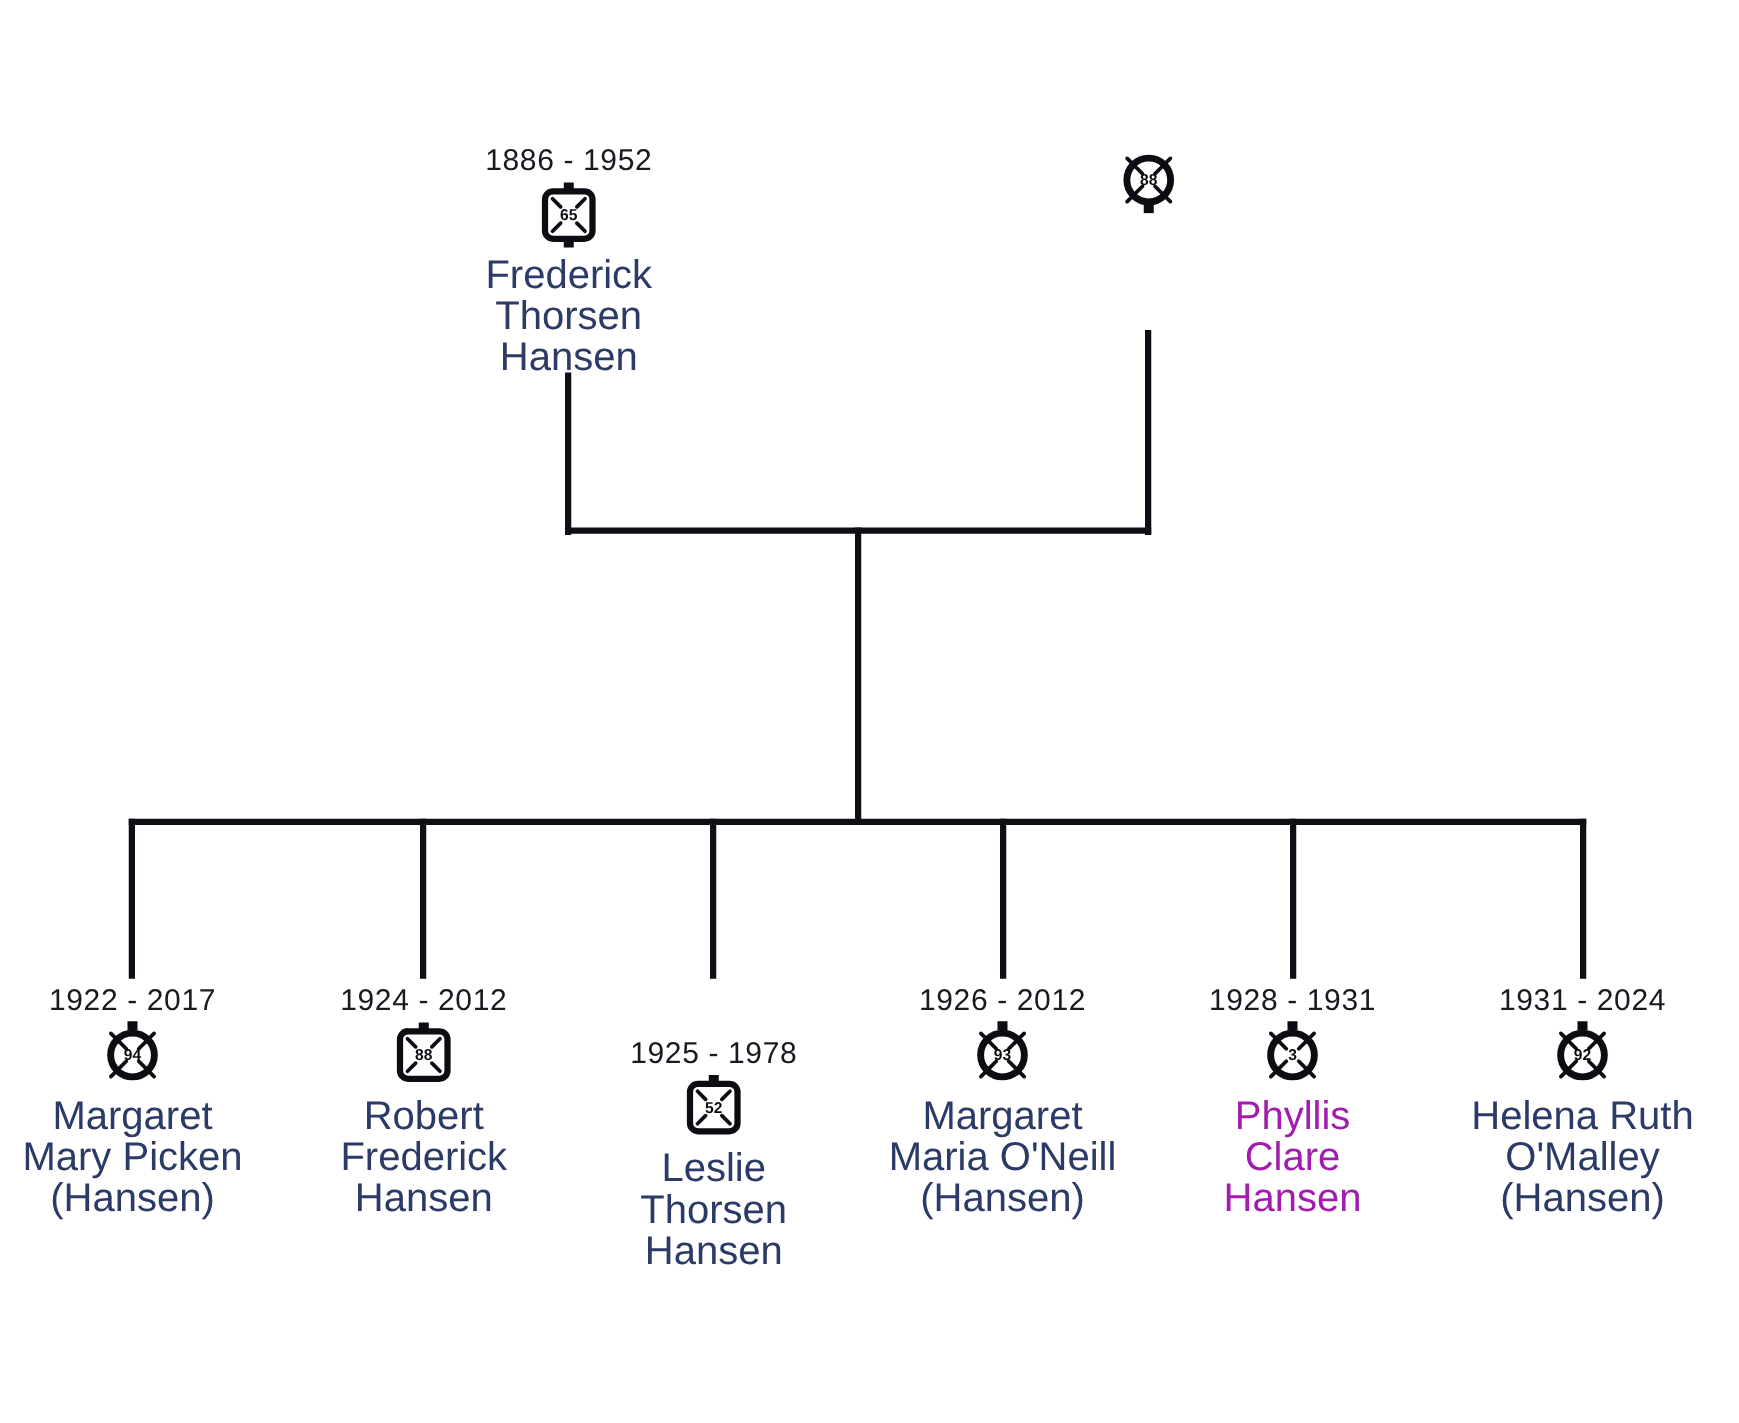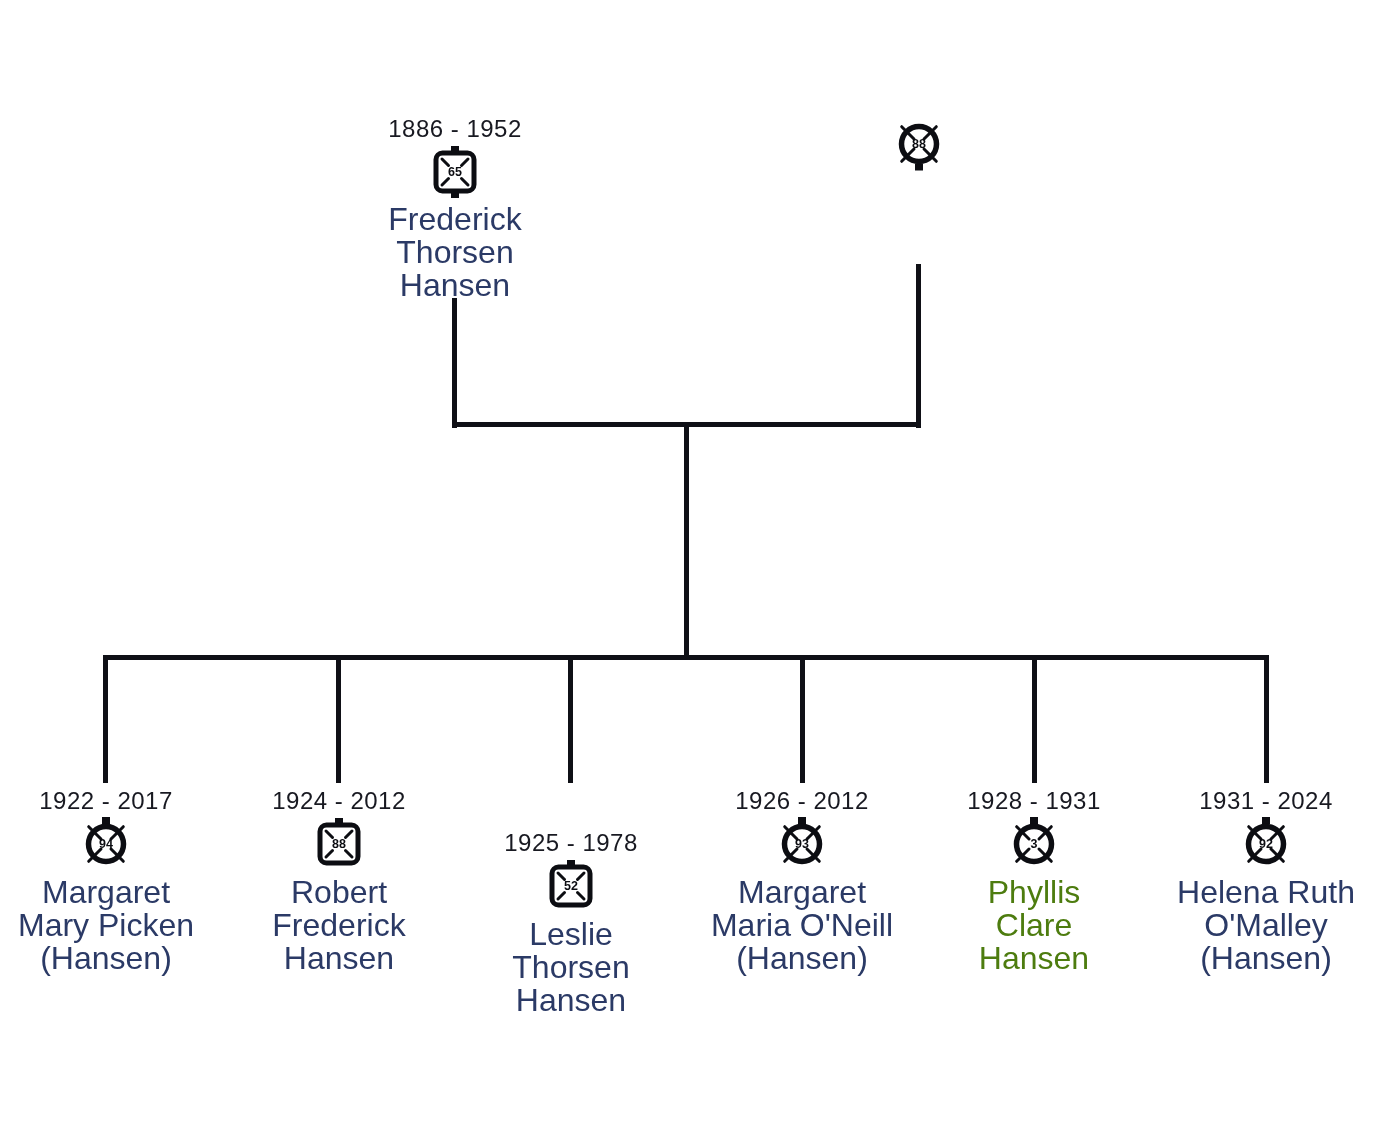--- a/index.html
+++ b/index.html
@@ -11,21 +11,21 @@
   .person { position:absolute; width:260px; text-align:center; }
   .years {
     font-size:24px; line-height:28px; color:#181921; letter-spacing:0.5px;
   }
   .icon-wrap { display:block; height:56px; margin-top:1px;text-align:right; }
   .icon-wrap svg { display:block; margin:0 auto; }
   .pname {
     font-size:32px; line-height:33px; margin-top:3px; white-space:pre-line;
   }
   .pname.link { color:#2b3a66; cursor:pointer; }
-  .pname.plain { color:#4d7c0f; }
+  .pname.plain { color:#a21caf; }
   .child .pname { margin-top:4px; }
   .age-num {
     font-family:"Liberation Sans","DejaVu Sans",sans-serif;
     font-size:12.5px; font-weight:bold; fill:#0c0d12;
   }
   .glyph { stroke:#0c0d12; fill:none; }
   .stub { fill:#0c0d12; }
 </style>
 </head>
 <body>

